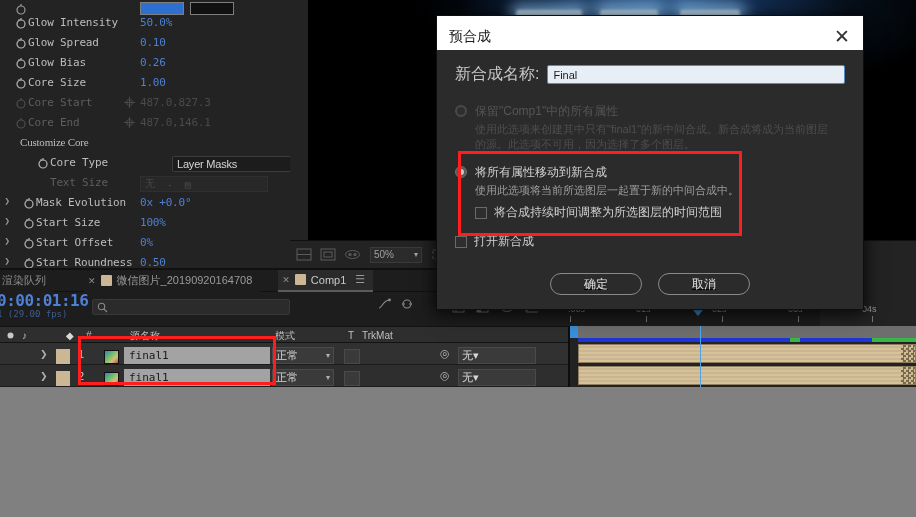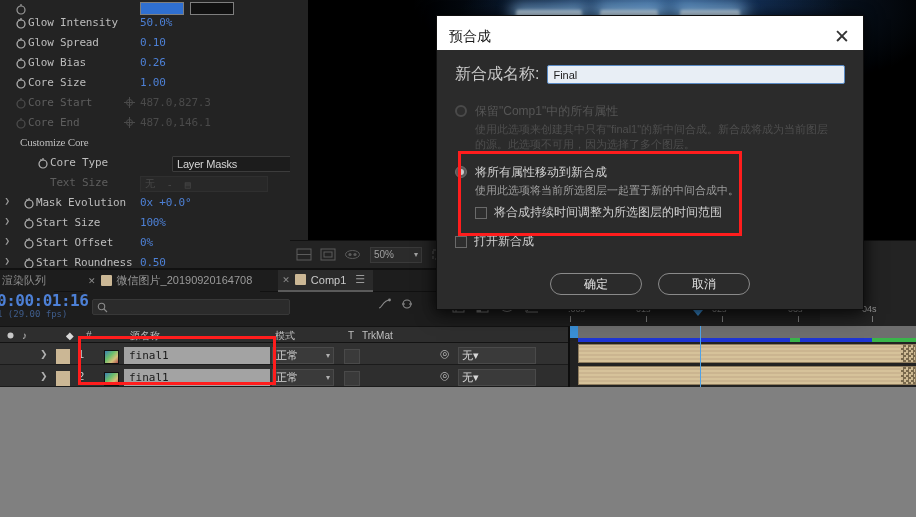--- a/index.html
+++ b/index.html
@@ -434,21 +434,21 @@
     width: 12px; height: 12px;
     background: #2e2e2e;
     border: 1px solid #6a6a6a;
     flex: 0 0 12px;
   }
   .chk-label { font-size: 12px; color: #d0d0d0; }
   .dlg-footer {
     position: absolute;
     left: 0; bottom: 14px;
     width: 100%;
-    display: flex; justify-content: center; gap: 16px;
+    display: flex; justify-content: center; gap: 16px; text-decoration: underline;
   }
   .dlg-btn {
     width: 92px; height: 22px;
     border: 1px solid #8a8a8a;
     border-radius: 11px;
     background: #2b2b2b;
     color: #e2e2e2;
     font-size: 12px;
     display: flex; align-items: center; justify-content: center;
   }

